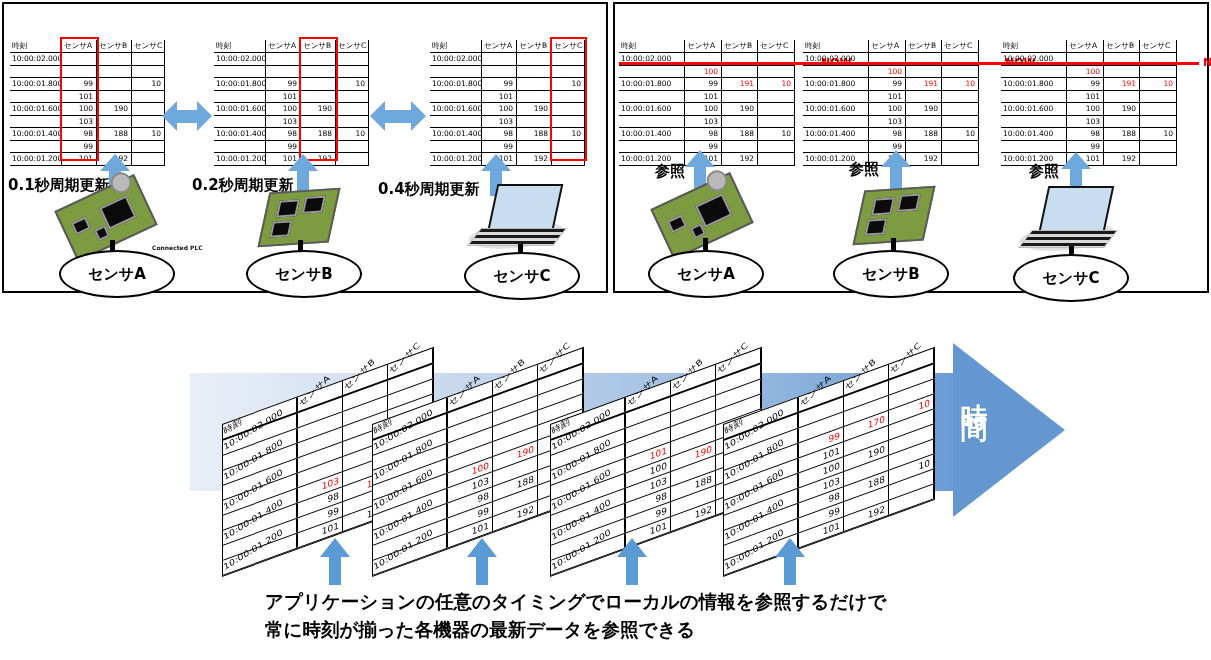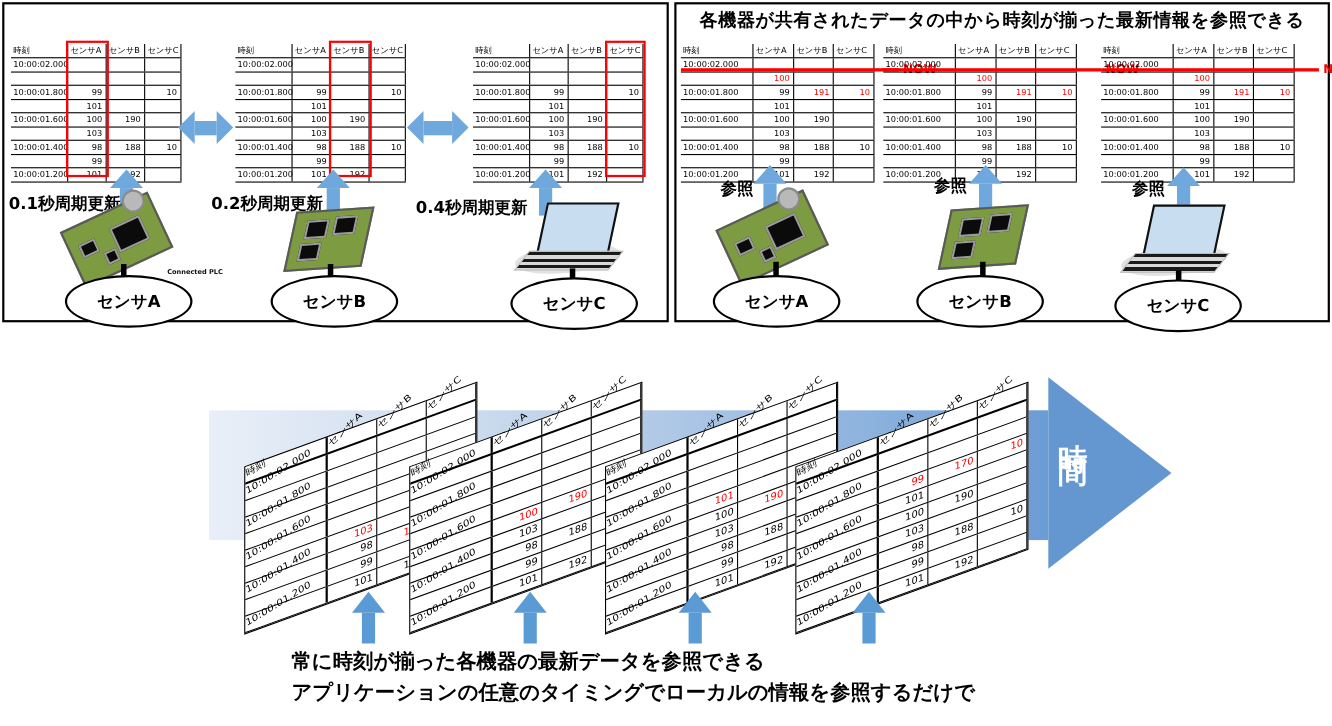--- a/index.html
+++ b/index.html
@@ -326,21 +326,20 @@
       </div>
     <div class="ellipse" style="left:242px;top:246px;">
         <span>センサB</span>
       </div>
     <div class="ellipse" style="left:460px;top:248px;">
         <span>センサC</span>
       </div>
   </section>
 
   <section class="panel" id="panelR">
-    <h2 class="ptitle">各機器が共有されたデータの中から時刻が揃った最新情報を参照できる</h2>
 
     <div class="ttable" id="Rt0" style="left:4px">
         <div class="trow hd">
           <div class="tcell time" style="width: 66px;">時刻</div>
           <div class="tcell" style="width: 37px;">センサA</div>
           <div class="tcell" style="width: 36px;">センサB</div>
           <div class="tcell" style="width: 37px;">センサC</div>
         </div>
         <div class="trow">
           <div class="tcell time" style="width: 66px;">10:00:02.000</div>
@@ -916,17 +915,17 @@
     <div class="uparr" style="left:617px;top:538px;">
       <div class="head" style="border-bottom:19px solid #5b9bd5"></div>
         <div class="bar" style="height:28px;background:#5b9bd5"></div>
       </div>
     <div class="uparr" style="left:775px;top:538px;">
       <div class="head" style="border-bottom:19px solid #5b9bd5"></div>
         <div class="bar" style="height:28px;background:#5b9bd5"></div>
       </div>
 
     <div class="caption">
+      <div>アプリケーションの任意のタイミングでローカルの情報を参照するだけで</div>
       <div>常に時刻が揃った各機器の最新データを参照できる</div>
-      <div>アプリケーションの任意のタイミングでローカルの情報を参照するだけで</div>
     </div>
   </section>
 </div>
 
 </body></html>

